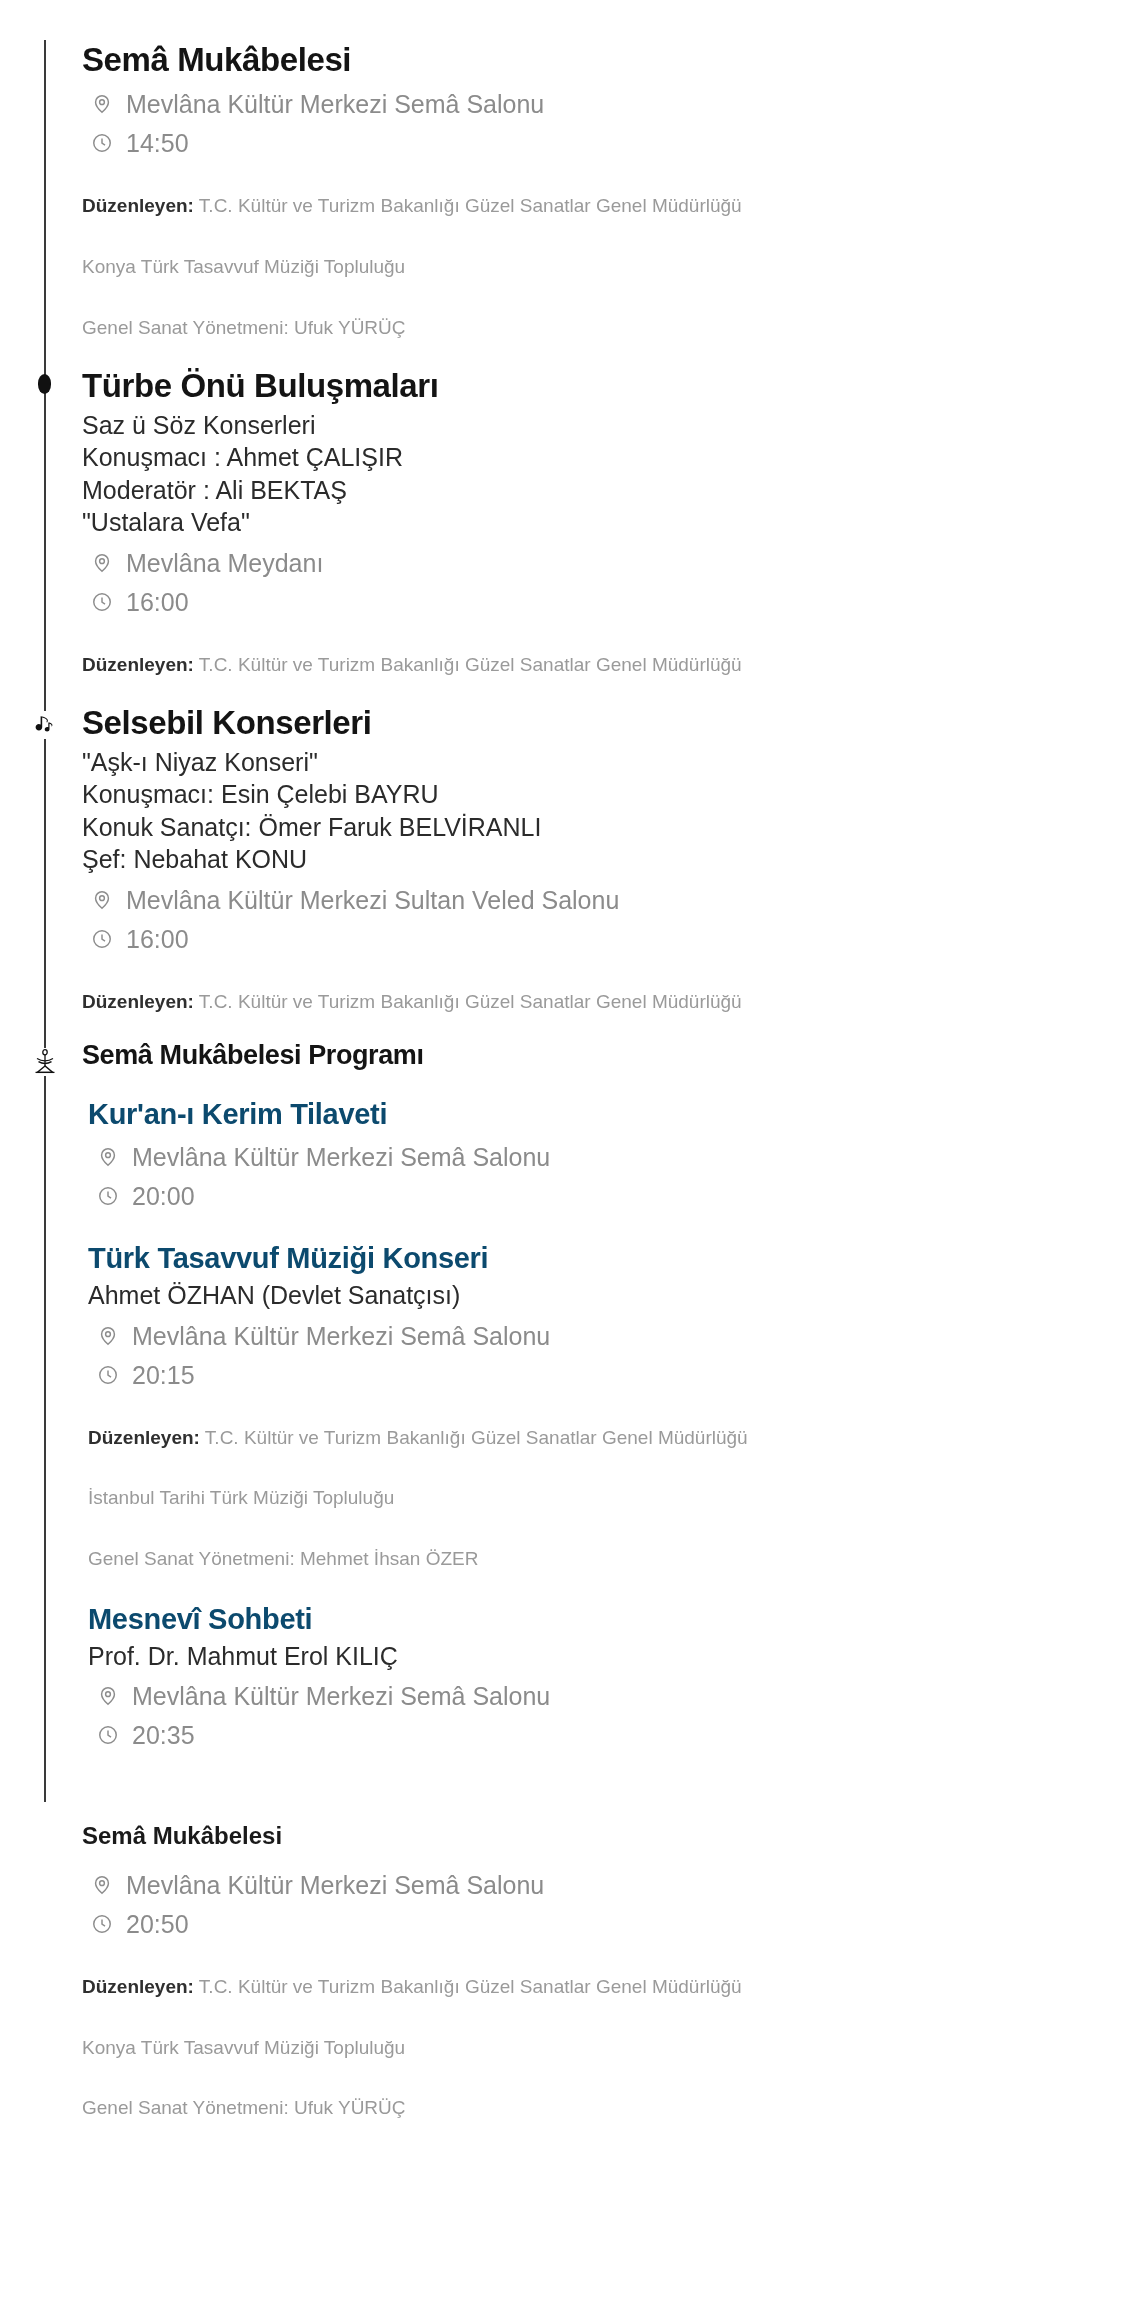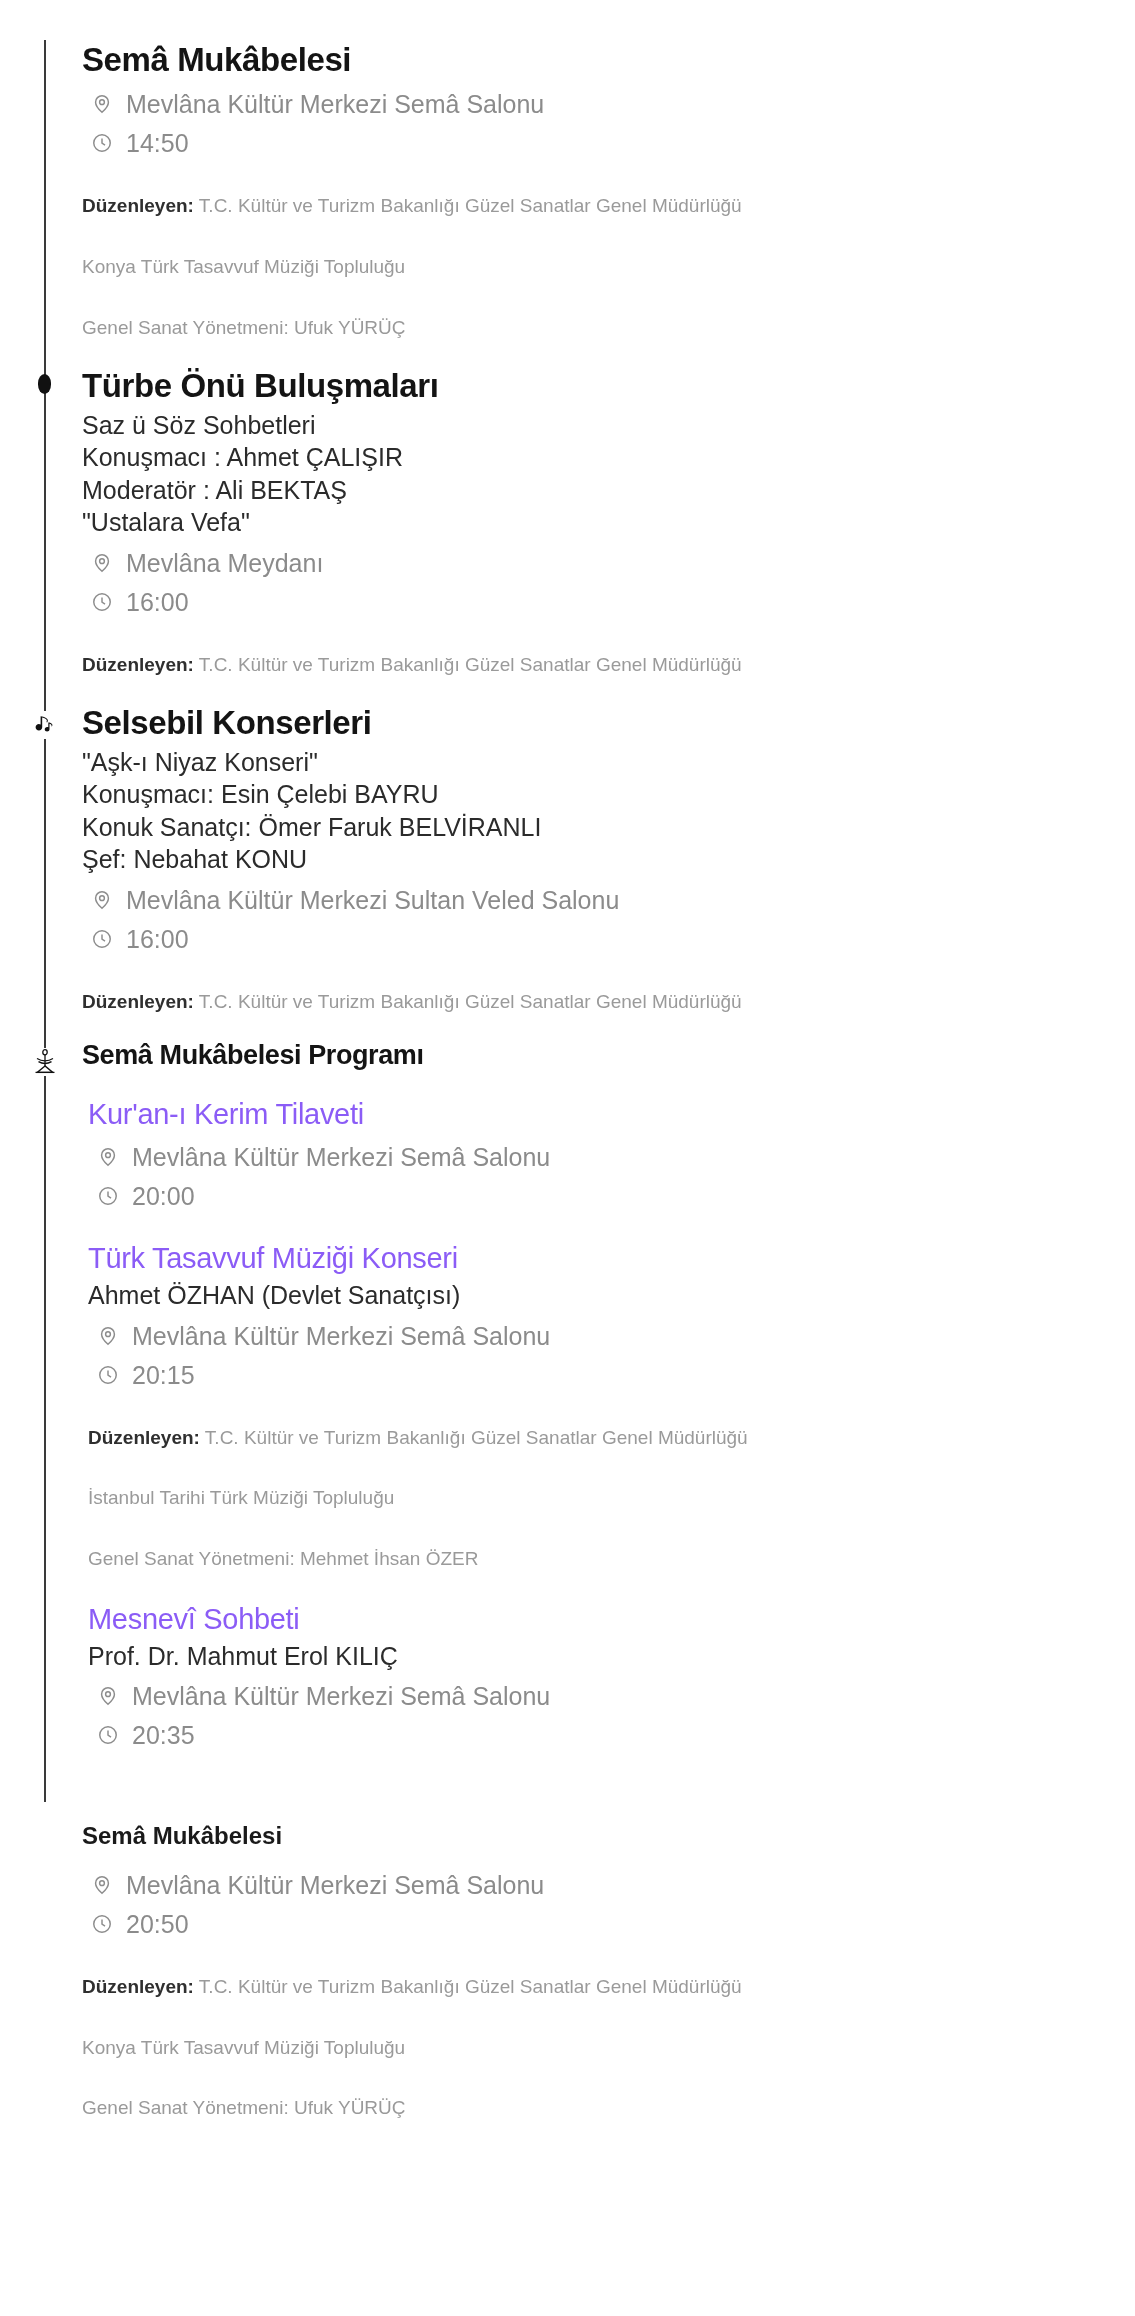--- a/index.html
+++ b/index.html
@@ -80,23 +80,23 @@
     margin: 0 0 2px 0;
     font-size: 33px;
     font-weight: 700;
     letter-spacing: -0.4px;
     color: #141414;
     line-height: 1.22;
   }
   h3.subtitle {
     margin: 0 0 2px 0;
     font-size: 29px;
-    font-weight: 400;
+    font-weight: 700;
     letter-spacing: -0.3px;
-    color: #8b5cf6;
+    color: #0c4a6e;
     line-height: 1.24;
   }
   .desc {
     margin: 0;
     font-size: 25px;
     font-weight: 400;
     color: #2b2b2b;
     line-height: 1.30;
   }
   .meta-row {
@@ -187,21 +187,21 @@
     </div>
   </div>
 
   <div class="event">
     <div class="rail">
       <div class="line"></div>
       <div class="marker dot"></div>
     </div>
     <div class="content">
       <h2 class="title">Türbe Önü Buluşmaları</h2>
-      <p class="desc">Saz ü Söz Sohbetleri</p>
+      <p class="desc">Saz ü Söz Konserleri</p>
       <p class="desc">Konuşmacı : Ahmet ÇALIŞIR</p>
       <p class="desc">Moderatör : Ali BEKTAŞ</p>
       <p class="desc">"Ustalara Vefa"</p>
 
       <div class="meta-row">
         <span class="ic">
           <svg width="22" height="22" viewBox="0 0 24 24" fill="none" stroke="currentColor" stroke-width="1.6">
             <path d="M12 21s7-6.2 7-11a7 7 0 1 0-14 0c0 4.8 7 11 7 11z"></path>
             <circle cx="12" cy="10" r="2.6"></circle>
           </svg>

